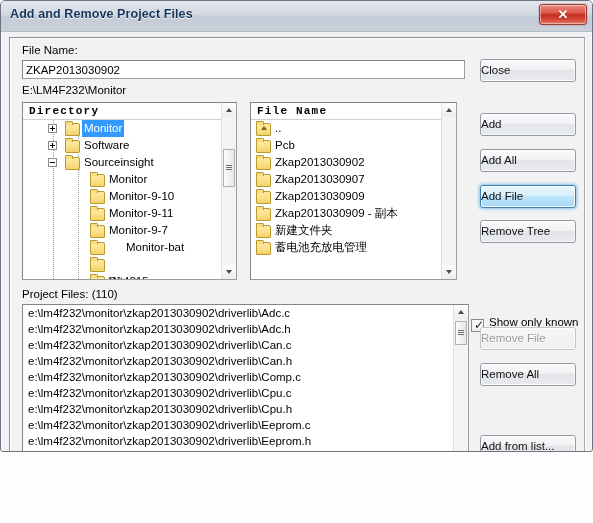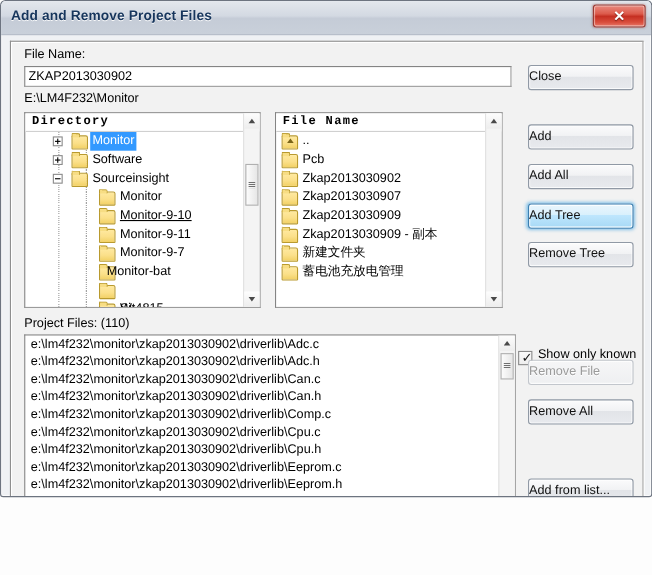--- a/index.html
+++ b/index.html
@@ -387,33 +387,33 @@
               <div class="expander" style="left: 25px;"></div>
               <div class="folder" style="left: 42px;"></div>
               <span class="tname" style="left: 59px;">Sourceinsight</span>
             </div>
             <div class="trow">
               <div class="folder" style="left: 67px;"></div>
               <span class="tname" style="left: 84px;">Monitor</span>
             </div>
             <div class="trow">
               <div class="folder" style="left: 67px;"></div>
-              <span class="tname" style="left: 84px; text-decoration: underline;">Monitor-9-10</span>
+              <span class="tname" style="left: 84px;">Monitor-9-10</span>
             </div>
             <div class="trow">
               <div class="folder" style="left: 67px;"></div>
               <span class="tname" style="left: 84px;">Monitor-9-11</span>
             </div>
             <div class="trow">
               <div class="folder" style="left: 67px;"></div>
               <span class="tname" style="left: 84px;">Monitor-9-7</span>
             </div>
             <div class="trow">
               <div class="folder" style="left: 67px;"></div>
-              <span class="tname" style="left: 72px; text-align: center;">Monitor-bat</span>
+              <span class="tname" style="left: 101px; text-align: center;">Monitor-bat</span>
             </div>
             <div class="trow">
               <div class="folder" style="left: 67px;"></div>
               <span class="tname" style="left: 84px; margin-top: 17px;">Si</span>
             </div>
             <div class="trow">
               <div class="folder" style="left: 67px;"></div>
               <span class="tname" style="left: 84px;">Wt4815</span>
             </div>
           </div>
@@ -483,21 +483,21 @@
           </div>
       </div>
     </div>
 
     <div class="btn" style="left:470px; top:21px;">Close</div>
 
     <div class="btn" style="left:470px; top:75px;">Add</div>
 
     <div class="btn" style="left:470px; top:111px;">Add All</div>
 
-    <div class="btn focused" style="left:470px; top:147px;">Add Tree</div>
+    <div class="btn focused" style="left:470px; top:147px;">Add File</div>
 
     <div class="btn" style="left:470px; top:182px;">Remove Tree</div>
 
     <div id="chk-known">
       <span class="tick">✓</span>
     </div>
     <div id="chk-label">Show only known document types</div>
 
     <div class="btn disabled" style="left:470px; top:289px;">Remove File</div>
 

